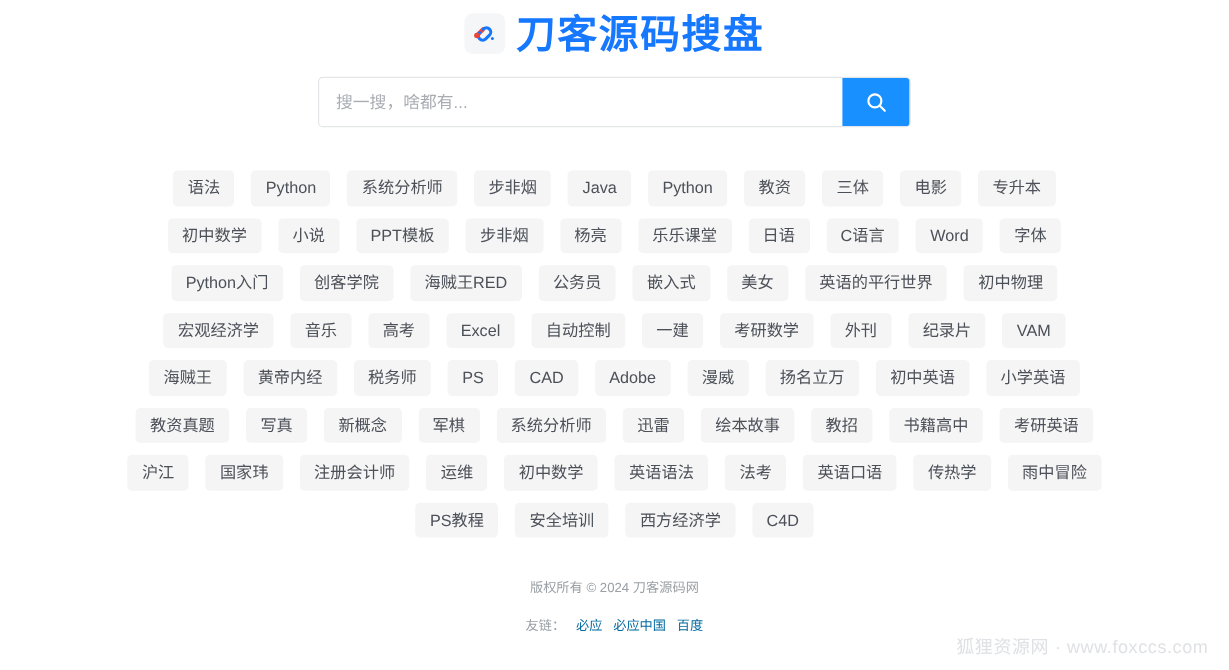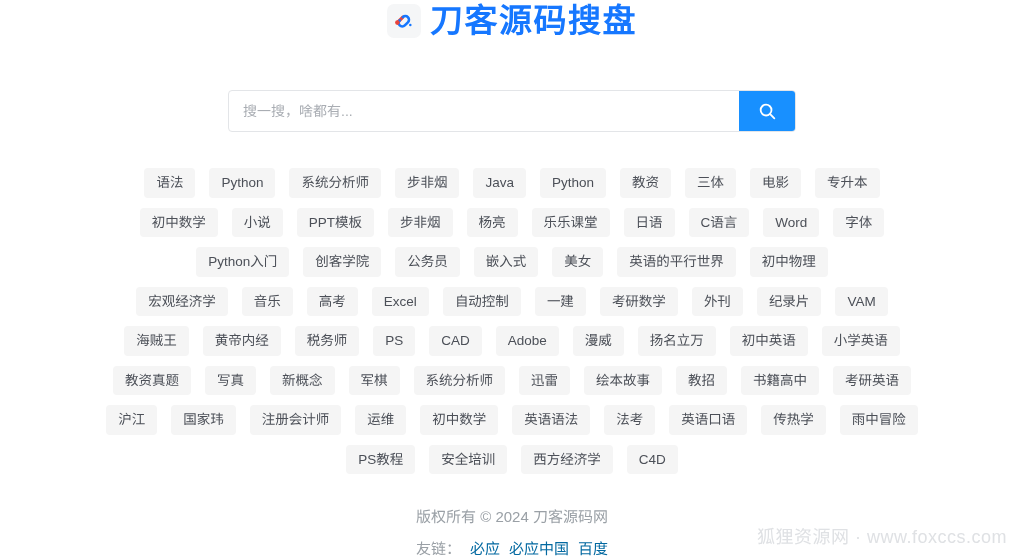--- a/index.html
+++ b/index.html
@@ -25,20 +25,21 @@
     flex-direction: column;
     align-items: center;
     position: relative;
   }
 
   
   .header {
     margin-top: 4px;
     height: 48px;
     display: flex;
+    align-items: center;
     justify-content: center;
     gap: 9px;
   }
   .logo-mark {
     width: 34px;
     height: 34px;
     border-radius: 7px;
     background: #f5f6f7;
     display: flex;
     align-items: center;
@@ -50,22 +51,22 @@
     font-size: 33px;
     font-weight: 700;
     color: #1677ff;
     letter-spacing: 1.5px;
     line-height: 1;
     font-family: "Liberation Sans", "DejaVu Sans", sans-serif;
   }
 
   
   .search-wrap {
-    margin-top: 38px;
-    width: 568px;
+    margin-top: 12px;
+    width: 494px;
     height: 42px;
     display: flex;
     box-sizing: border-box;
     border: 1px solid #e3e5e8;
     border-radius: 4px;
     background: #ffffff;
     overflow: hidden;
   }
   .search-input {
     flex: 1 1 auto;
@@ -121,42 +122,42 @@
     text-decoration: none;
     display: inline-block;
     font-family: "Liberation Sans", "DejaVu Sans", sans-serif;
   }
 
   
   .footer {
     margin-top: 33px;
     text-align: center;
     color: #9aa0a6;
-    font-size: 15px;
+    font-size: 11px;
     line-height: 19px;
   }
   .footer-links {
     display: flex;
     justify-content: center;
     gap: 9px;
     margin-top: 13px;
   }
   .footer-links .lbl { color: #9aa0a6; }
   .footer-links a {
     color: #0369a1;
     text-decoration: none;
   }
 
   
   .watermark {
     position: absolute;
     right: 17px;
     bottom: 10px;
     color: #dfe1e4;
-    font-size: 18px;
+    font-size: 15px;
     letter-spacing: 0.5px;
     user-select: none;
     white-space: nowrap;
     font-family: "Liberation Sans", "DejaVu Sans", sans-serif;
   }
 </style>
 </head>
 <body>
 
 <div class="page">
@@ -208,20 +209,21 @@
         <a class="tag" href="#">杨亮</a>
         <a class="tag" href="#">乐乐课堂</a>
         <a class="tag" href="#">日语</a>
         <a class="tag" href="#">C语言</a>
         <a class="tag" href="#">Word</a>
         <a class="tag" href="#">字体</a>
       </div>
     <div class="tag-row">
         <a class="tag" href="#">Python入门</a>
         <a class="tag" href="#">创客学院</a>
+        <a class="tag" href="#">海贼王RED</a>
         <a class="tag" href="#">公务员</a>
         <a class="tag" href="#">嵌入式</a>
         <a class="tag" href="#">美女</a>
         <a class="tag" href="#">英语的平行世界</a>
         <a class="tag" href="#">初中物理</a>
       </div>
     <div class="tag-row">
         <a class="tag" href="#">宏观经济学</a>
         <a class="tag" href="#">音乐</a>
         <a class="tag" href="#">高考</a>

